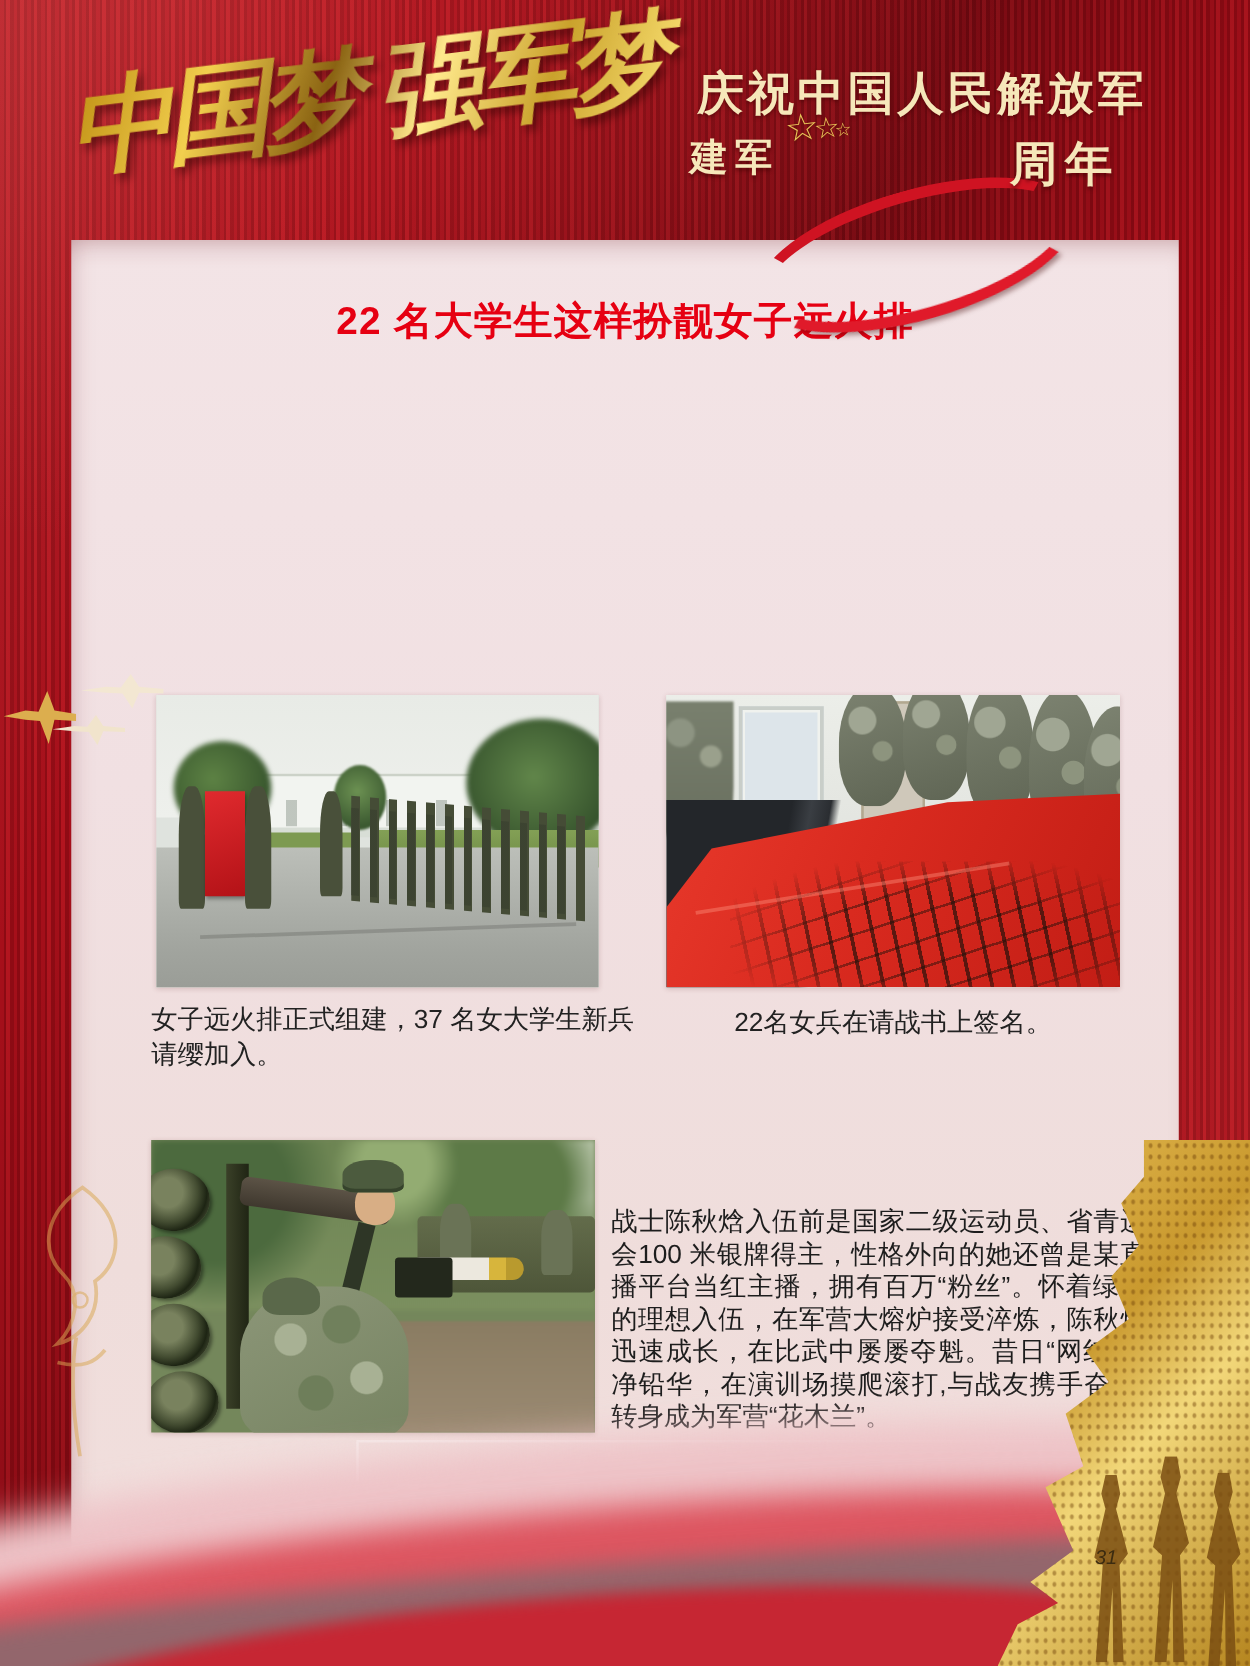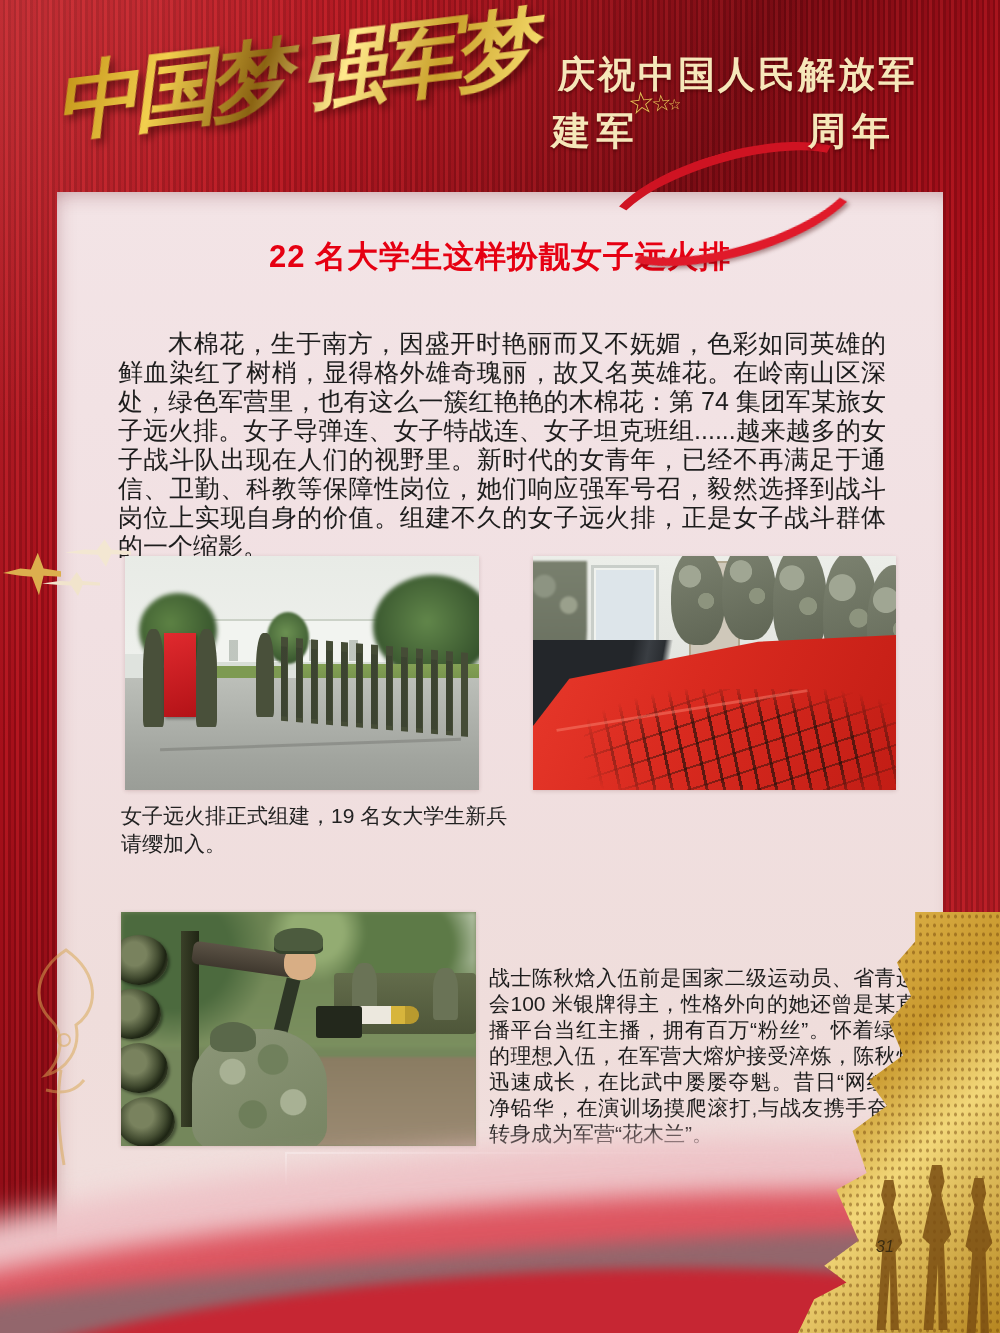--- a/index.html
+++ b/index.html
@@ -15,21 +15,21 @@
   
   .calligraphy{left:58px;top:48px;width:505px;height:160px;z-index:3;
     font-size:84px;font-weight:bold;font-style:italic;letter-spacing:-7px;white-space:nowrap;
     transform:rotate(-7deg);transform-origin:left center;
     background:linear-gradient(115deg,#b8860b 0%,#f2cf4e 22%,#8a6312 40%,#ffe98c 55%,#caa22c 72%,#f7dd6e 90%);
     -webkit-background-clip:text;background-clip:text;color:transparent;
     text-shadow:none;filter:drop-shadow(3px 5px 4px rgba(40,0,0,.55));}
   .celebrate{left:558px;top:50px;width:360px;height:44px;z-index:3;
     font-size:37px;font-weight:bold;letter-spacing:3px;color:#f6e7ba;white-space:nowrap;
     text-shadow:0 2px 3px rgba(60,0,0,.5);}
-  .jianjun{left:552px;top:106px;z-index:3;font-size:38px;font-weight:bold;letter-spacing:6px;color:#f6e7ba;text-shadow:0 2px 3px rgba(60,0,0,.5);}
+  .jianjun{left:552px;top:106px;z-index:3;font-size:30px;font-weight:bold;letter-spacing:6px;color:#f6e7ba;text-shadow:0 2px 3px rgba(60,0,0,.5);}
   .zhounian{left:808px;top:106px;z-index:4;font-size:38px;font-weight:bold;letter-spacing:6px;color:#f6e7ba;text-shadow:0 2px 3px rgba(60,0,0,.5);}
   .big93{left:642px;top:70px;width:190px;height:190px;z-index:4;
     font-size:158px;line-height:160px;font-weight:bold;font-style:italic;letter-spacing:-8px;
     background:linear-gradient(110deg,#7c5c14 0%,#d7ab3c 22%,#f6de84 38%,#caa336 52%,#8f6d1e 68%,#e9cb62 85%,#a57d22 100%);
     -webkit-background-clip:text;background-clip:text;color:transparent;
     filter:drop-shadow(4px 6px 5px rgba(50,0,0,.45));}
   .stars93{left:628px;top:84px;z-index:5;color:#e9c658;font-size:30px;letter-spacing:-4px;
     text-shadow:0 1px 2px rgba(80,20,0,.5);transform:rotate(-6deg);}
   .stars93 span:nth-child(2){font-size:23px;} .stars93 span:nth-child(3){font-size:15px;}
   .ribbon{width:248px;height:86px;border-radius:50%;border:9px solid #cf1322;left:600px;top:152px;}
@@ -206,21 +206,20 @@
   <div class="abs celebrate">庆祝中国人民解放军</div>
   <div class="abs jianjun">建军</div>
   <div class="abs zhounian">周年</div>
   <div class="abs ribbon ribbon-back"></div>
   <div class="abs stars93"><span>☆</span><span>☆</span><span>☆</span></div>
   <div class="abs ribbon ribbon-front"></div>
 
   <div class="abs panel"></div>
 
   <div class="abs article-title">22 名大学生这样扮靓女子远火排</div>
-  <p class="abs article-paragraph">木棉花，生于南方，因盛开时艳丽而又不妩媚，色彩如同英雄的鲜血染红了树梢，显得格外雄奇瑰丽，故又名英雄花。在岭南山区深处，绿色军营里，也有这么一簇红艳艳的木棉花：第 74 集团军某旅女子远火排。女子导弹连、女子特战连、女子坦克班组......越来越多的女子战斗队出现在人们的视野里。新时代的女青年，已经不再满足于通信、卫勤、科教等保障性岗位，她们响应强军号召，毅然选择到战斗岗位上实现自身的价值。组建不久的女子远火排，正是女子战斗群体的一个缩影。</p>
 
   <div class="abs jet jet1">
       <div></div>
     </div>
   <div class="abs jet jet2">
       <div></div>
     </div>
   <div class="abs jet jet3">
       <div></div>
     </div>
@@ -255,21 +254,22 @@
     <div class="abs bender b3"></div>
     <div class="abs bender b4"></div>
     <div class="abs bender b5"></div>
     <div class="abs p2-table"></div>
     <div class="abs p2-banner">
       <div class="abs p2-marks"></div>
       <div class="abs p2-fold"></div>
     </div>
   </div>
 
-  <div class="abs caption1">女子远火排正式组建，19 名女大学生新兵请缨加入。</div>
+  <div class="abs caption1">女子远火排正式组建，37 名女大学生新兵请缨加入。</div>
+  <div class="abs caption2">22名女兵在请战书上签名。</div>
 
   <div id="photo3" class="abs photo">
     <div class="abs p3-foliage"></div>
     <div class="abs p3-ground"></div>
     <div class="abs p3-truck"></div>
     <div class="abs p3-bgsoldier bs1"></div>
     <div class="abs p3-bgsoldier bs2"></div>
     <div class="abs p3-missile"></div>
     <div class="abs ring r1"></div>
     <div class="abs ring r2"></div>

